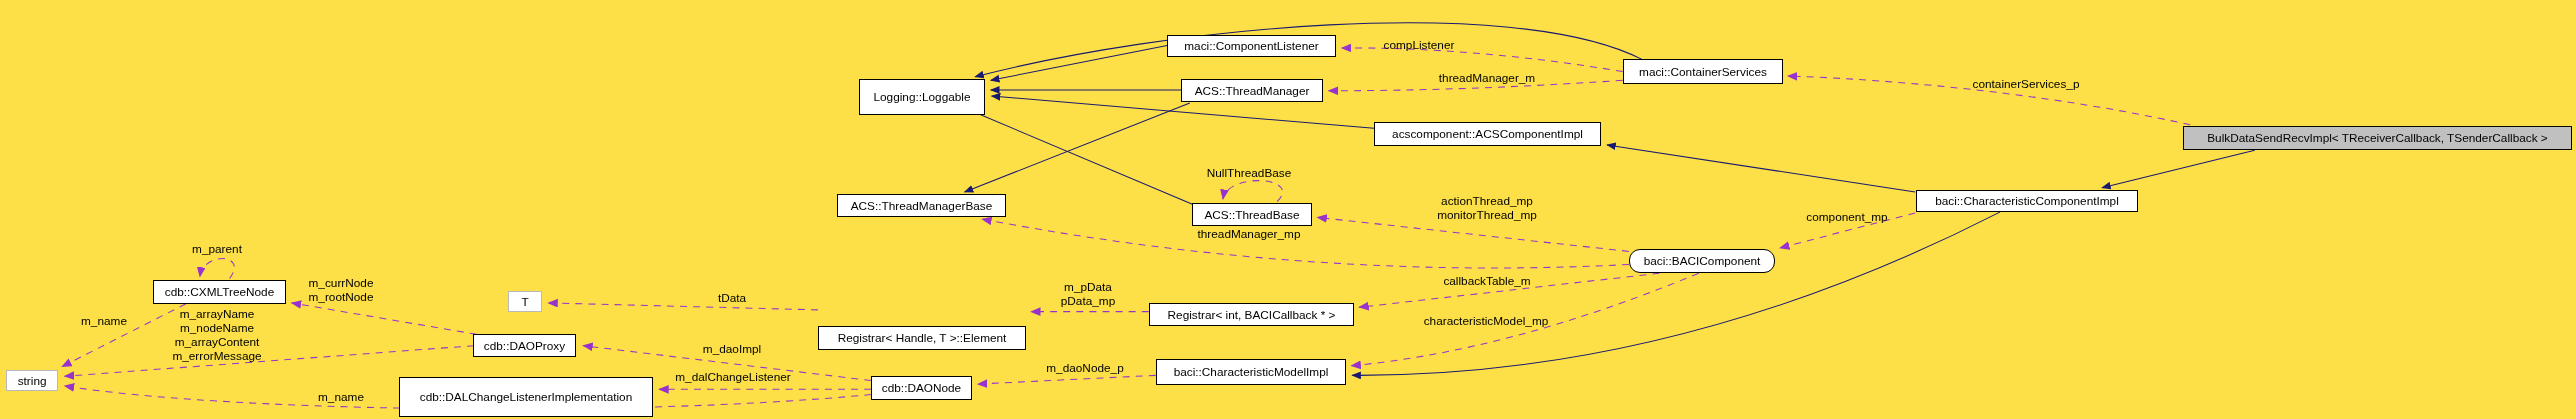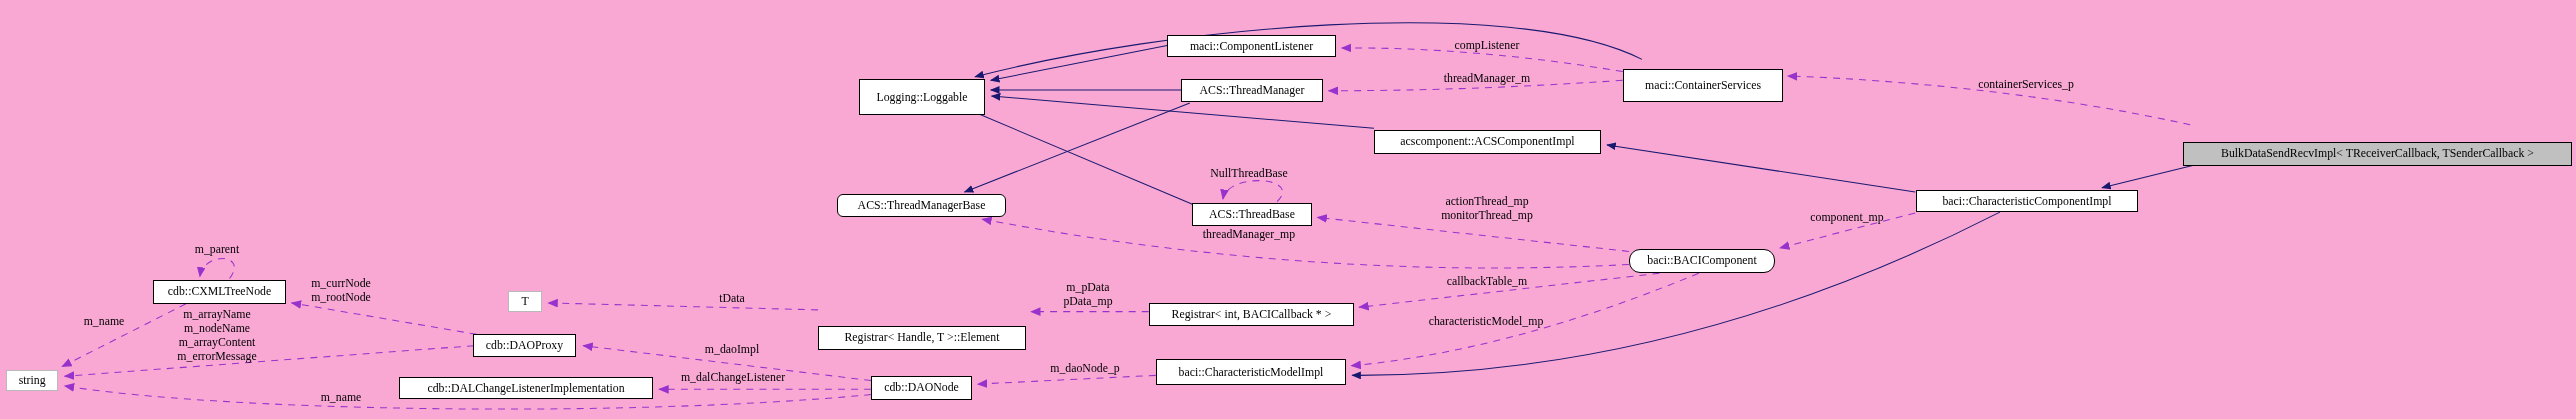--- a/index.html
+++ b/index.html
@@ -1,17 +1,17 @@
 <!DOCTYPE html>
 <html style="font-size:14px"><head>
 <meta charset="utf-8">
 <style>
   html,body{margin:0;padding:0;background:#ffffff;}
-  #diagram{position:relative;width:2576px;height:419px;background:#f9a8d4;overflow:hidden;
-           font-family:Liberation Serif, serif;}
+  #diagram{position:relative;width:2576px;height:419px;background:#fde047;overflow:hidden;
+           font-family:Liberation Sans, sans-serif;}
   #edges{position:absolute;left:0;top:0;width:2576px;height:419px;}
   .node{position:absolute;box-sizing:border-box;border:0.9px solid #000000;background:#ffffff;
         display:flex;align-items:center;justify-content:center;white-space:nowrap;
         font-size:11.8px;color:#000000;}
   .node.gray{border-color:#b9b9b9;}
   .node.highlight{background:#c0c0c0;}
   .elabel{position:absolute;transform:translateX(-50%);text-align:center;font-size:11.8px;
           color:#000000;line-height:14px;white-space:pre-line;}
 </style>
 </head>
@@ -60,39 +60,39 @@
       <path d="M997,436 L667,396" marker-end="url(#arrow-use)"></path>
       <path d="M997,452 C700,480 240,470 73,442" marker-end="url(#arrow-use)"></path>
       <path d="M1323,430 L1119,440" marker-end="url(#arrow-use)"></path>
     </g>
   </svg>
 
   <div id="nodes">
       <div class="node" style="left: 1167px; top: 35px; width: 169px; height: 22px;">maci::ComponentListener</div>
       <div class="node" style="left: 859px; top: 79px; width: 126px; height: 36px;">Logging::Loggable</div>
       <div class="node" style="left: 1181px; top: 79px; width: 142px; height: 23px;">ACS::ThreadManager</div>
-      <div class="node" style="left: 1623px; top: 69px; width: 160px; height: 33px;">maci::ContainerServices</div>
-      <div class="node" style="left: 1374px; top: 122px; width: 227px; height: 23.6px; margin-top: 8px;">acscomponent::ACSComponentImpl</div>
-      <div class="node highlight" style="left: 2183px; top: 126px; width: 389px; height: 23.6px; margin-top: 16px;">BulkDataSendRecvImpl&lt; TReceiverCallback, TSenderCallback &gt;</div>
-      <div class="node" style="left: 837px; top: 194px; width: 169px; height: 23px; border-radius: 6px;">ACS::ThreadManagerBase</div>
+      <div class="node" style="left: 1623px; top: 59px; width: 160px; height: 25px;">maci::ContainerServices</div>
+      <div class="node" style="left: 1374px; top: 122px; width: 227px; height: 23.6px;">acscomponent::ACSComponentImpl</div>
+      <div class="node highlight" style="left: 2183px; top: 126px; width: 389px; height: 23.6px;">BulkDataSendRecvImpl&lt; TReceiverCallback, TSenderCallback &gt;</div>
+      <div class="node" style="left: 837px; top: 194px; width: 169px; height: 23px;">ACS::ThreadManagerBase</div>
       <div class="node" style="left: 1192px; top: 203px; width: 120px; height: 23px;">ACS::ThreadBase</div>
       <div class="node" style="left: 1916px; top: 190px; width: 222px; height: 22px;">baci::CharacteristicComponentImpl</div>
       <div class="node" style="left: 1629px; top: 249px; width: 146px; height: 23.6px; border-radius: 11px;">baci::BACIComponent</div>
       <div class="node" style="left: 818px; top: 298px; width: 208px; height: 23.6px; margin-top: 28px;">Registrar&lt; Handle, T &gt;::Element</div>
       <div class="node" style="left: 1149px; top: 303px; width: 205px; height: 23px;">Registrar&lt; int, BACICallback * &gt;</div>
       <div class="node" style="left: 1156px; top: 359px; width: 190px; height: 26px;">baci::CharacteristicModelImpl</div>
       <div class="node" style="left: 871px; top: 376px; width: 101px; height: 23.6px;">cdb::DAONode</div>
-      <div class="node" style="left: 399px; top: 377px; width: 254px; height: 22px;">cdb::DALChangeListenerImplementation</div>
+      <div class="node" style="left: 399px; top: 377px; width: 254px; height: 40px;">cdb::DALChangeListenerImplementation</div>
       <div class="node" style="left: 473px; top: 334px; width: 103px; height: 23px;">cdb::DAOProxy</div>
       <div class="node" style="left: 153px; top: 280px; width: 133px; height: 23.6px;">cdb::CXMLTreeNode</div>
       <div class="node gray" style="left: 508px; top: 291px; width: 34px; height: 21px;">T</div>
       <div class="node gray" style="left: 6.1px; top: 370px; width: 52px; height: 21px;">string</div>
     </div>
   <div id="labels">
-      <div class="elabel" style="left: 1487px; top: 38px;">compListener</div>
+      <div class="elabel" style="left: 1419px; top: 38px;">compListener</div>
       <div class="elabel" style="left: 1487px; top: 71px;">threadManager_m</div>
       <div class="elabel" style="left: 2026px; top: 77px;">containerServices_p</div>
       <div class="elabel" style="left: 1249px; top: 166px;">NullThreadBase</div>
       <div class="elabel" style="left: 1487px; top: 194px;">actionThread_mp
 monitorThread_mp</div>
       <div class="elabel" style="left: 1249px; top: 227px;">threadManager_mp</div>
       <div class="elabel" style="left: 1847px; top: 210px;">component_mp</div>
       <div class="elabel" style="left: 1487px; top: 274px;">callbackTable_m</div>
       <div class="elabel" style="left: 1486px; top: 314px;">characteristicModel_mp</div>
       <div class="elabel" style="left: 1088px; top: 280px;">m_pData

